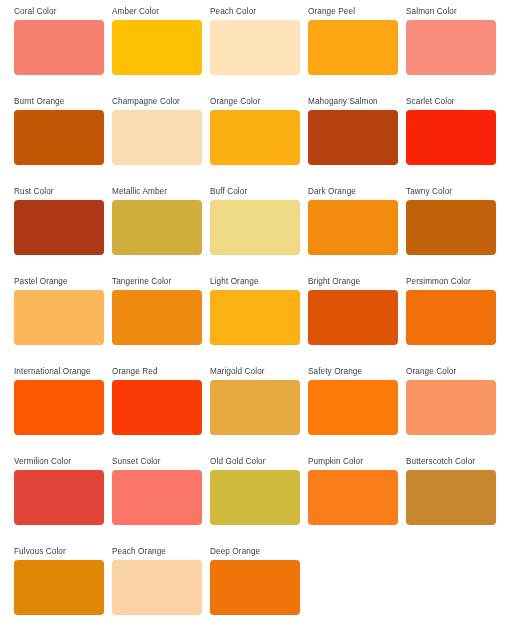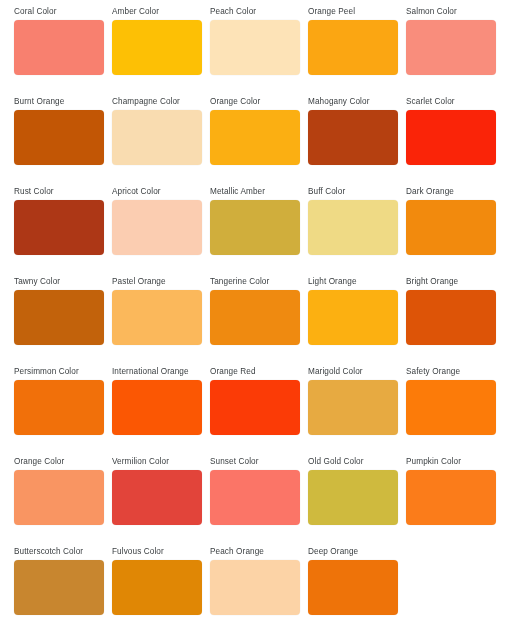--- a/index.html
+++ b/index.html
@@ -72,34 +72,30 @@
     </div>
     <div class="swatch-card">
       <div class="swatch-label">Champagne Color</div>
       <div class="swatch-chip" style="background-color: rgb(249, 220, 176);"></div>
     </div>
     <div class="swatch-card">
       <div class="swatch-label">Orange Color</div>
       <div class="swatch-chip" style="background-color: rgb(251, 175, 18);"></div>
     </div>
     <div class="swatch-card">
-      <div class="swatch-label">Mahogany Color</div>
+      <div class="swatch-label">Mahogany Salmon</div>
       <div class="swatch-chip" style="background-color: rgb(181, 64, 16);"></div>
     </div>
     <div class="swatch-card">
       <div class="swatch-label">Scarlet Color</div>
       <div class="swatch-chip" style="background-color: rgb(250, 36, 8);"></div>
     </div>
     <div class="swatch-card">
       <div class="swatch-label">Rust Color</div>
       <div class="swatch-chip" style="background-color: rgb(173, 55, 22);"></div>
-    </div>
-    <div class="swatch-card">
-      <div class="swatch-label">Apricot Color</div>
-      <div class="swatch-chip" style="background-color: rgb(251, 205, 177);"></div>
     </div>
     <div class="swatch-card">
       <div class="swatch-label">Metallic Amber</div>
       <div class="swatch-chip" style="background-color: rgb(208, 174, 60);"></div>
     </div>
     <div class="swatch-card">
       <div class="swatch-label">Buff Color</div>
       <div class="swatch-chip" style="background-color: rgb(239, 218, 133);"></div>
     </div>
     <div class="swatch-card">

